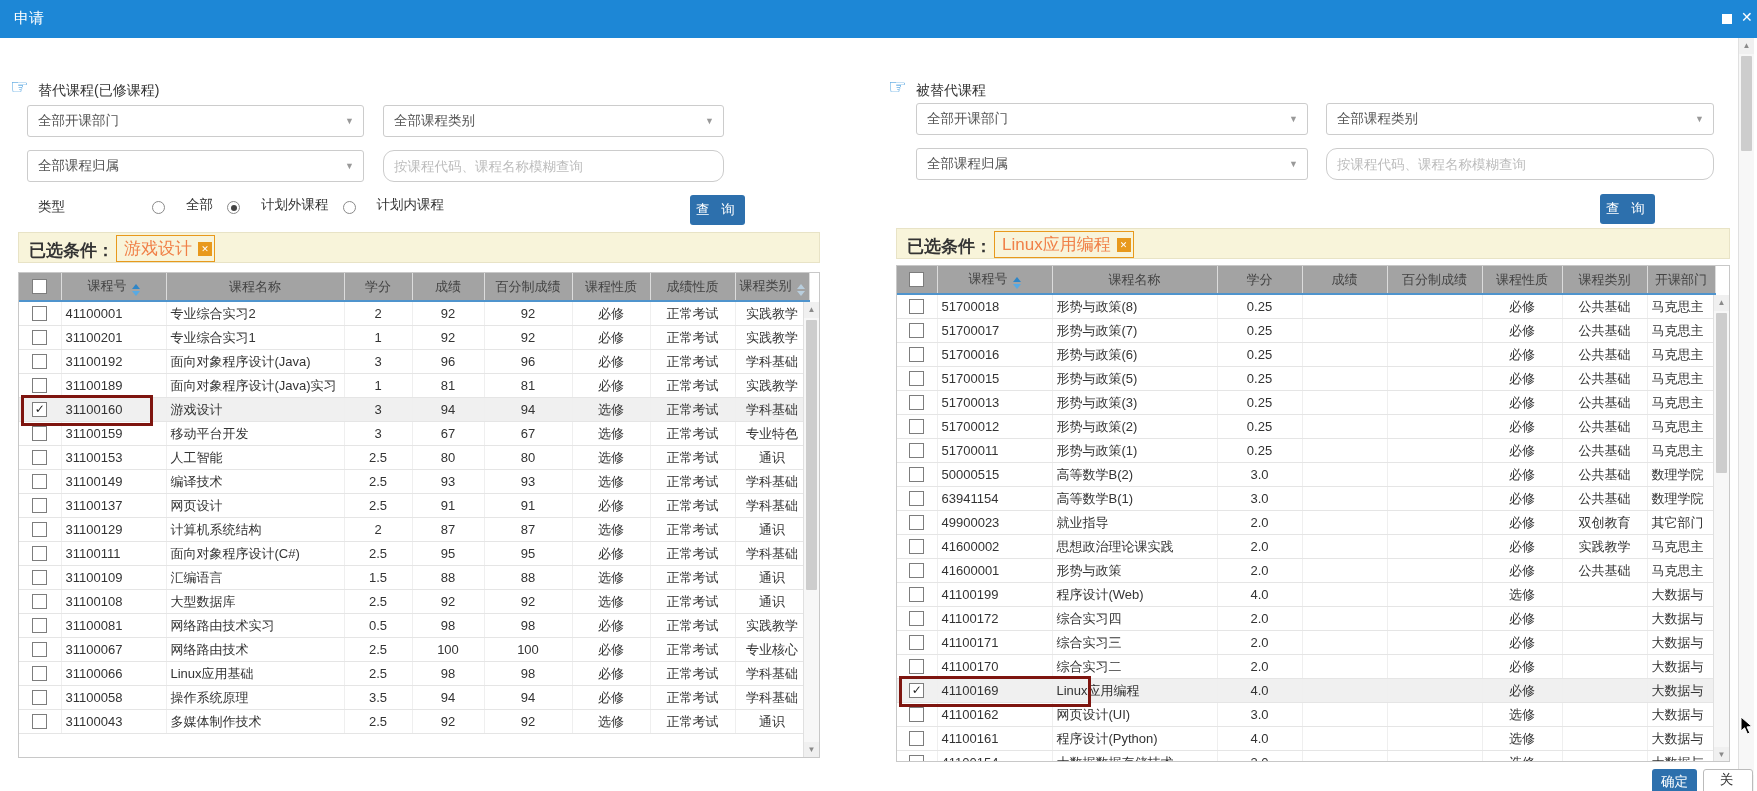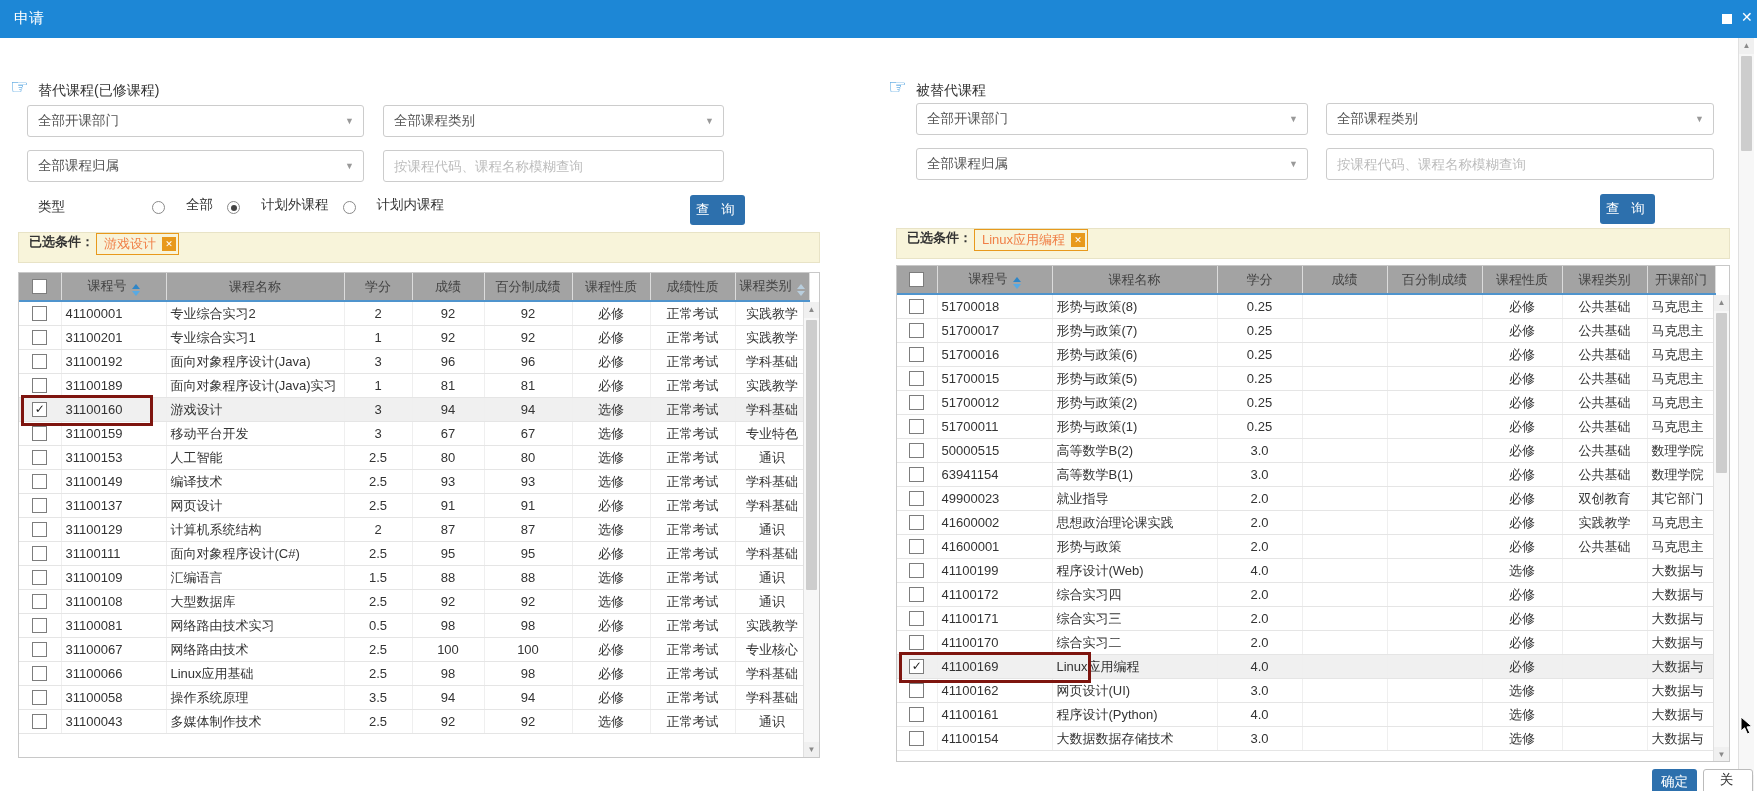--- a/index.html
+++ b/index.html
@@ -10,34 +10,34 @@
   .tb-ico{position:absolute;top:12px;color:#fff;cursor:pointer}
   .tb-sq{width:10px;height:10px;background:#fff;left:1722px;top:14px}
   .tb-x{left:1741px;top:9px;font-size:14px;font-weight:bold}
 
   .hand{position:absolute;font-size:21px;color:#2d8fd9;line-height:18px}
   .sec-title{position:absolute;font-size:14px;color:#333}
 
   .dd{position:absolute;height:32px;box-sizing:border-box;border:1px solid #ccc;border-radius:3px;
       background:#fff;font-size:13.5px;color:#555;line-height:30px;padding:0 26px 0 10px;cursor:pointer}
   .dd .caret{position:absolute;right:9px;top:0;line-height:30px;font-size:9px;color:#999}
-  input.search{position:absolute;height:32px;box-sizing:border-box;border:1px solid #ccc;border-radius:3px;
+  input.search{position:absolute;height:32px;box-sizing:border-box;border:1px solid #ccc;border-radius:11px;
       font-size:13.5px;color:#555;padding:0 10px;outline:none;font-family:inherit}
   input.search::placeholder{color:#bdbdbd}
 
   .type-label{position:absolute;font-size:13.5px;color:#333}
   .radios{position:absolute;display:flex;gap:14px;align-items:center;font-size:13.5px;color:#333}
   .radio-item{display:flex;align-items:flex-end;gap:21px;cursor:pointer}
   .radio{width:13px;height:13px;border:1px solid #8a8a8a;border-radius:50%;box-sizing:border-box;position:relative;background:#fff}
   .radio.on::after{content:"";position:absolute;left:2.5px;top:2.5px;width:6px;height:6px;border-radius:50%;background:#444}
 
   .btn-query{position:absolute;background:#2d70ad;color:#fff;border:none;border-radius:3px;
       font-size:13.5px;font-family:inherit;cursor:pointer;letter-spacing:4px;padding:0}
   .cond-bar{position:absolute;box-sizing:border-box;background:#f8f4da;border:1px solid #e8e3c6;
-      display:flex;align-items:flex-start;padding:0 10px;font-size:13px}
+      display:flex;align-items:flex-end;padding:0 10px;font-size:17px}
   .cond-label{font-weight:bold;color:#333}
   .cond-tag{display:inline-flex;align-items:center;border:1px solid #e8991c;padding:1px 2px 1px 7px;
       margin-left:2px;color:#f08048;cursor:default}
   .cond-tag .tag-x{display:inline-block;width:14px;height:14px;background:#e8991c;color:#fff;margin-left:6px;
       font-size:9px;font-weight:bold;line-height:14px;text-align:center;cursor:pointer}
   .cond-tag .tag-x::before{content:"✕"}
 
   .tbl-wrap{position:absolute;box-sizing:border-box;border:1px solid #c8c8c8;background:#fff;overflow:hidden}
   table.grid{border-collapse:collapse;table-layout:fixed;font-size:13px;color:#333}
   table.grid th{height:27px;background:#a3a3a3;font-weight:normal;font-size:13px;color:#444;
@@ -506,20 +506,33 @@
           <td class="ac"></td>
           <td class="ac"></td>
           <td class="ac">必修</td>
           <td class="ac">公共基础</td>
           <td class="al">马克思主</td>
         </tr>
         <tr>
           <td class="ac cbcell">
             <div class="cb"></div>
           </td>
+          <td class="al">51700013</td>
+          <td class="al">形势与政策(3)</td>
+          <td class="ac">0.25</td>
+          <td class="ac"></td>
+          <td class="ac"></td>
+          <td class="ac">必修</td>
+          <td class="ac">公共基础</td>
+          <td class="al">马克思主</td>
+        </tr>
+        <tr>
+          <td class="ac cbcell">
+            <div class="cb"></div>
+          </td>
           <td class="al">51700012</td>
           <td class="al">形势与政策(2)</td>
           <td class="ac">0.25</td>
           <td class="ac"></td>
           <td class="ac"></td>
           <td class="ac">必修</td>
           <td class="ac">公共基础</td>
           <td class="al">马克思主</td>
         </tr>
         <tr>

